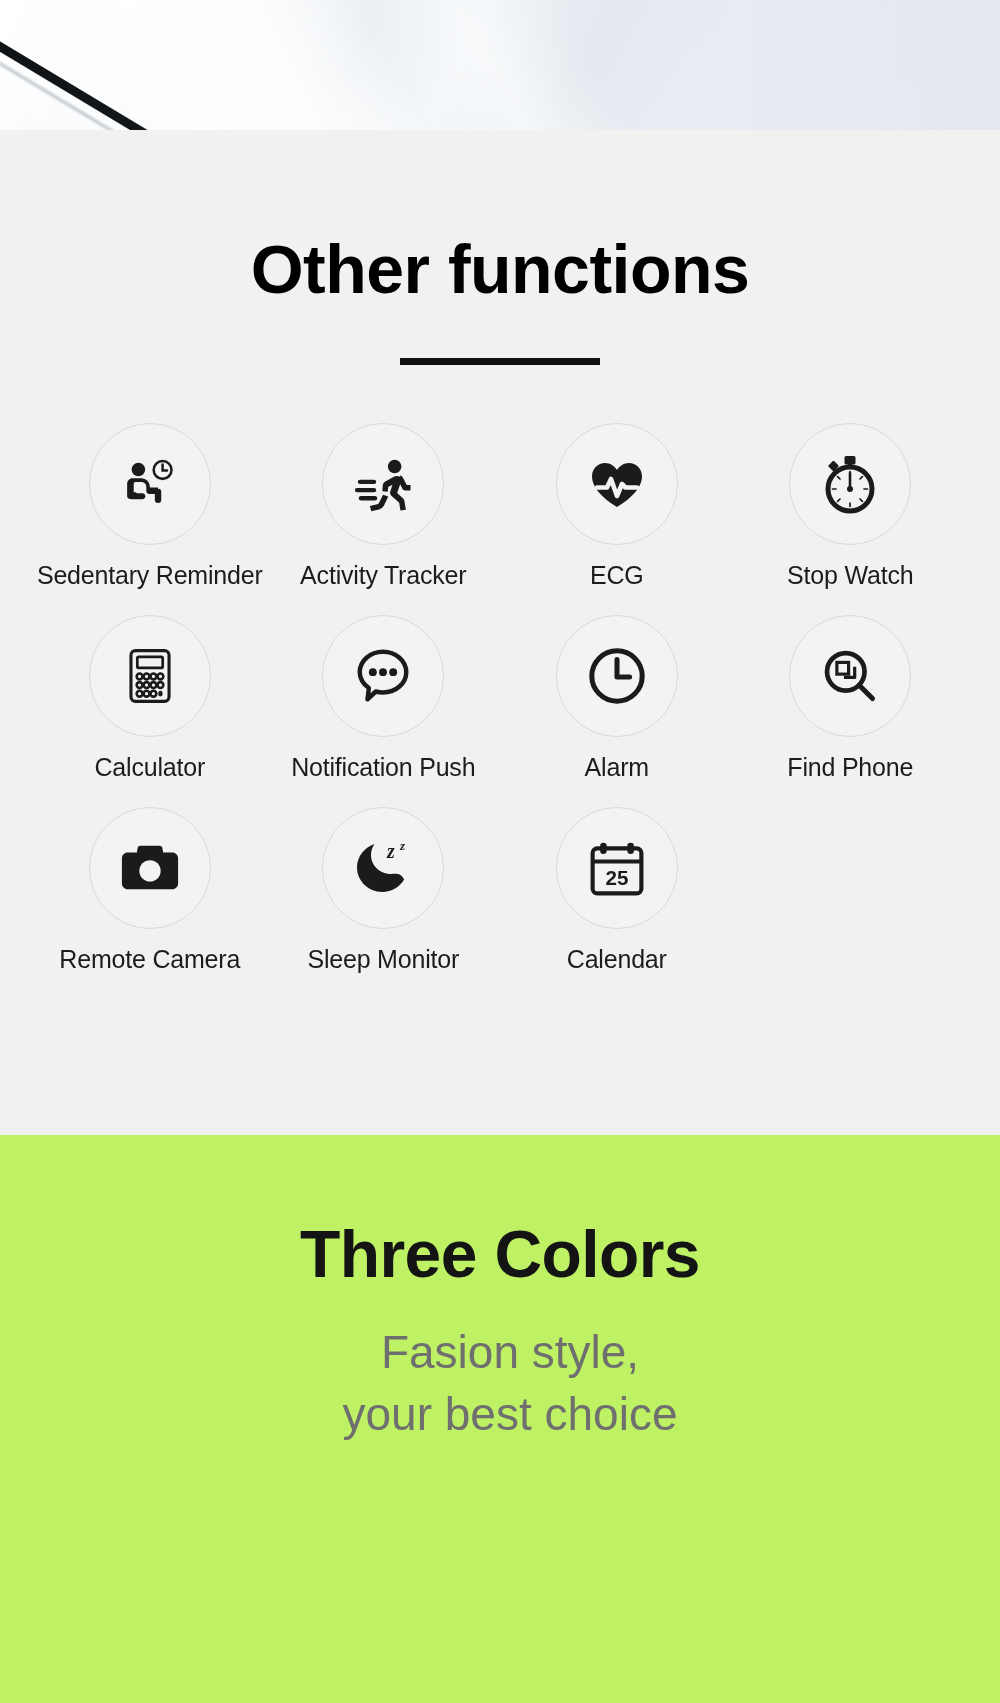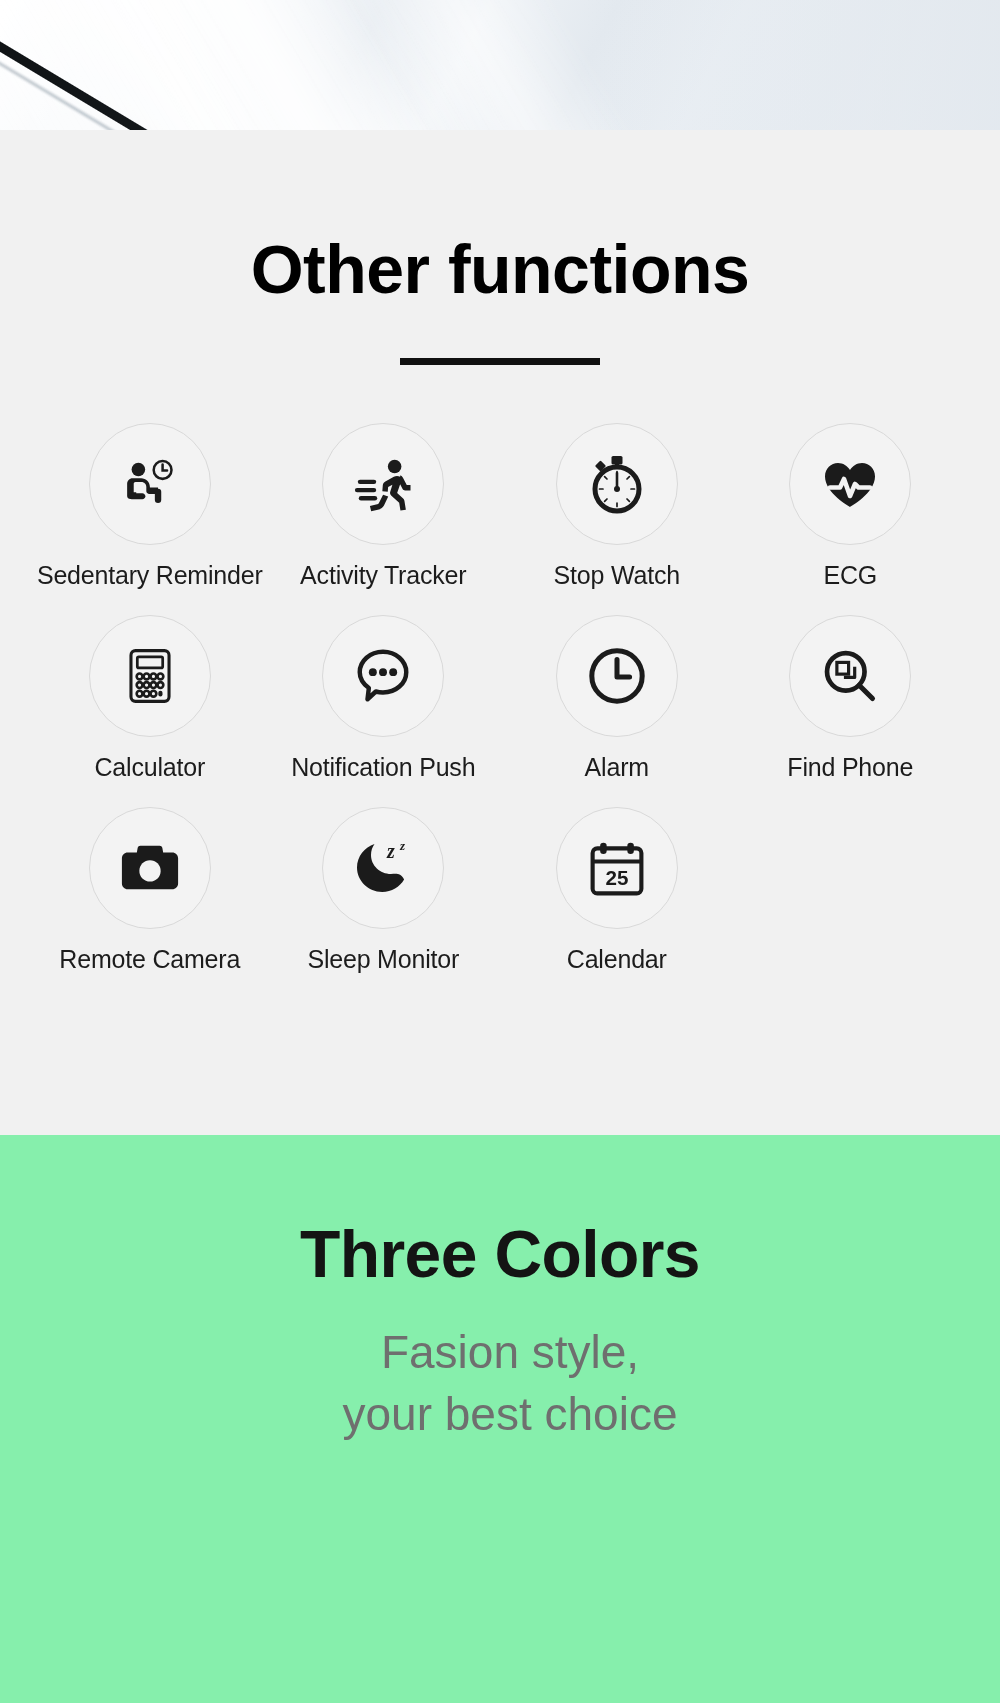--- a/index.html
+++ b/index.html
@@ -116,21 +116,21 @@
     font-size:25px;
     color:#1c1c1c;
     letter-spacing:-0.2px;
     white-space:nowrap;
   }
 
   
   .colors{
     position:relative;
     width:1000px; height:568px;
-    background:#86efac;
+    background:#bef264;
     text-align:center;
   }
   .colors-title{
     padding-top:86px;
     font-size:66px;
     font-weight:700;
     color:#141414;
     letter-spacing:-0.6px;
     line-height:1;
   }
@@ -187,20 +187,32 @@
             <circle cx="44" cy="14" r="7"></circle>
             <path d="M49.6 24.5c-2-1-4.4-1-6.4.1l-8.8 4.7c-1.5.8-2.5 2.3-2.6 4l-.5 6.3 5.6.4.4-5 4.4-2.3-2.3 7.6c-.4 1.3 0 2.7 1 3.6l8.3 7.4 1.3 8.1 5.6-.9-1.5-9.3c-.1-.9-.6-1.7-1.3-2.3l-6.2-5.5 3.1-9.1 2.4 4.6c.5 1 1.6 1.7 2.7 1.7h5.6v-5.6h-3.9l-3.9-7.5c-.6-1.1-1.5-2-2.6-2.5z"></path>
             <path d="M37.4 44.9l-5.3-1.8-4.3 8.4c-.4.8-1.1 1.3-1.9 1.5l-7.4 1.8 1.3 5.4 8-1.9c2.2-.5 4.1-2 5.2-4l4.4-9.4z"></path>
             <rect x="6" y="27.5" width="19" height="4.6" rx="2.3"></rect>
             <rect x="3" y="36" width="22" height="4.6" rx="2.3"></rect>
             <rect x="7" y="44.5" width="19" height="4.6" rx="2.3"></rect>
           </svg>
         </span>
       </div>
       <div class="cell-label">Activity Tracker</div>
+    </div>
+
+    <div class="cell">
+      <div class="circle">
+        <span>
+          <svg width="64" height="64" viewBox="0 0 64 64">
+            <path d="M32 55S7 41 7 24.5C7 16.5 13 11 20 11c5 0 9.4 2.8 12 7 2.6-4.2 7-7 12-7 7 0 13 5.5 13 13.5C57 41 32 55 32 55z" fill="#1b1b1b"></path>
+            <path d="M12 35.5h10l4-8.5 6 17 5-12 3.5 3.5H52" fill="none" stroke="#f3f3f3" stroke-width="4.6" stroke-linecap="round" stroke-linejoin="round"></path>
+          </svg>
+        </span>
+      </div>
+      <div class="cell-label">ECG</div>
     </div>
 
     <div class="cell">
       <div class="circle">
         <span>
           <svg width="64" height="64" viewBox="0 0 64 64">
             <rect x="26.5" y="4" width="11" height="8.5" rx="1.6" fill="#1b1b1b"></rect>
             <rect x="29.8" y="11" width="4.4" height="6" fill="#1b1b1b"></rect>
             <rect x="11.5" y="10" width="8" height="8" rx="1.2" fill="#1b1b1b" transform="rotate(-45 15.5 14)"></rect>
             <circle cx="32" cy="37" r="22" fill="none" stroke="#1b1b1b" stroke-width="5"></circle>
@@ -218,32 +230,20 @@
             <circle cx="32" cy="37" r="3" fill="#1b1b1b"></circle>
           </svg>
         </span>
       </div>
       <div class="cell-label">Stop Watch</div>
     </div>
 
     <div class="cell">
       <div class="circle">
         <span>
-          <svg width="64" height="64" viewBox="0 0 64 64">
-            <path d="M32 55S7 41 7 24.5C7 16.5 13 11 20 11c5 0 9.4 2.8 12 7 2.6-4.2 7-7 12-7 7 0 13 5.5 13 13.5C57 41 32 55 32 55z" fill="#1b1b1b"></path>
-            <path d="M12 35.5h10l4-8.5 6 17 5-12 3.5 3.5H52" fill="none" stroke="#f3f3f3" stroke-width="4.6" stroke-linecap="round" stroke-linejoin="round"></path>
-          </svg>
-        </span>
-      </div>
-      <div class="cell-label">ECG</div>
-    </div>
-
-    <div class="cell">
-      <div class="circle">
-        <span>
           <svg width="58" height="58" viewBox="0 0 64 64">
             <rect x="11" y="4" width="42" height="56" rx="5" fill="none" stroke="#1b1b1b" stroke-width="3.4"></rect>
             <rect x="18" y="11" width="28" height="12" rx="1.6" fill="none" stroke="#1b1b1b" stroke-width="3"></rect>
             <g fill="none" stroke="#1b1b1b" stroke-width="2.9">
               <circle cx="20.5" cy="32.5" r="3.2"></circle>
               <circle cx="28.2" cy="32.5" r="3.2"></circle>
               <circle cx="35.8" cy="32.5" r="3.2"></circle>
               <circle cx="43.5" cy="32.5" r="3.2"></circle>
               <circle cx="20.5" cy="42" r="3.2"></circle>
               <circle cx="28.2" cy="42" r="3.2"></circle>

